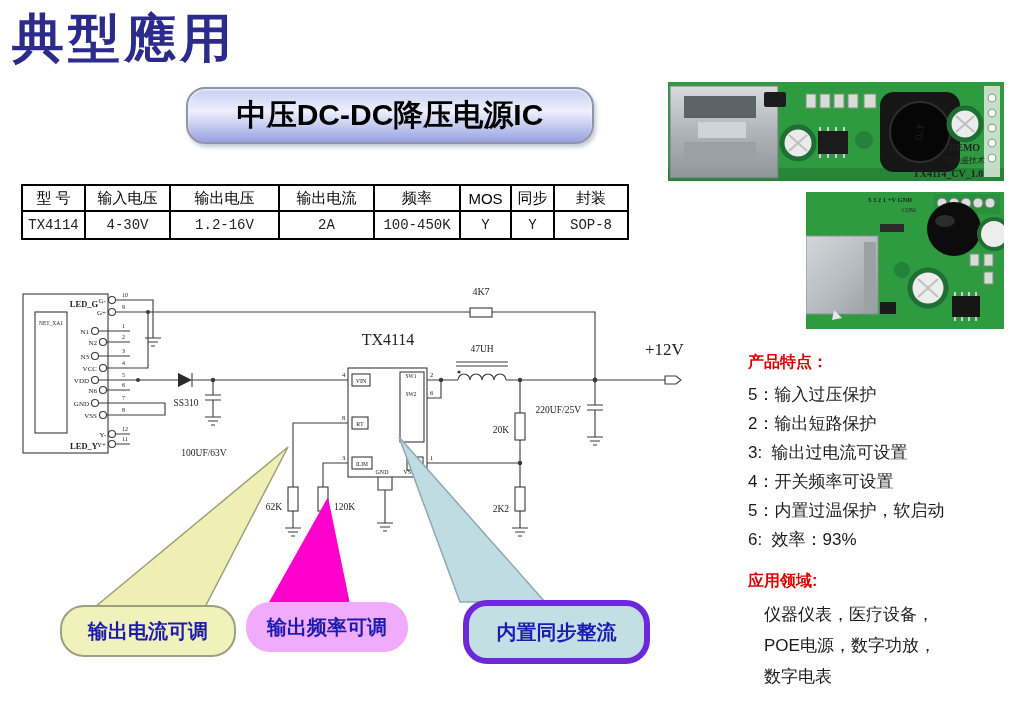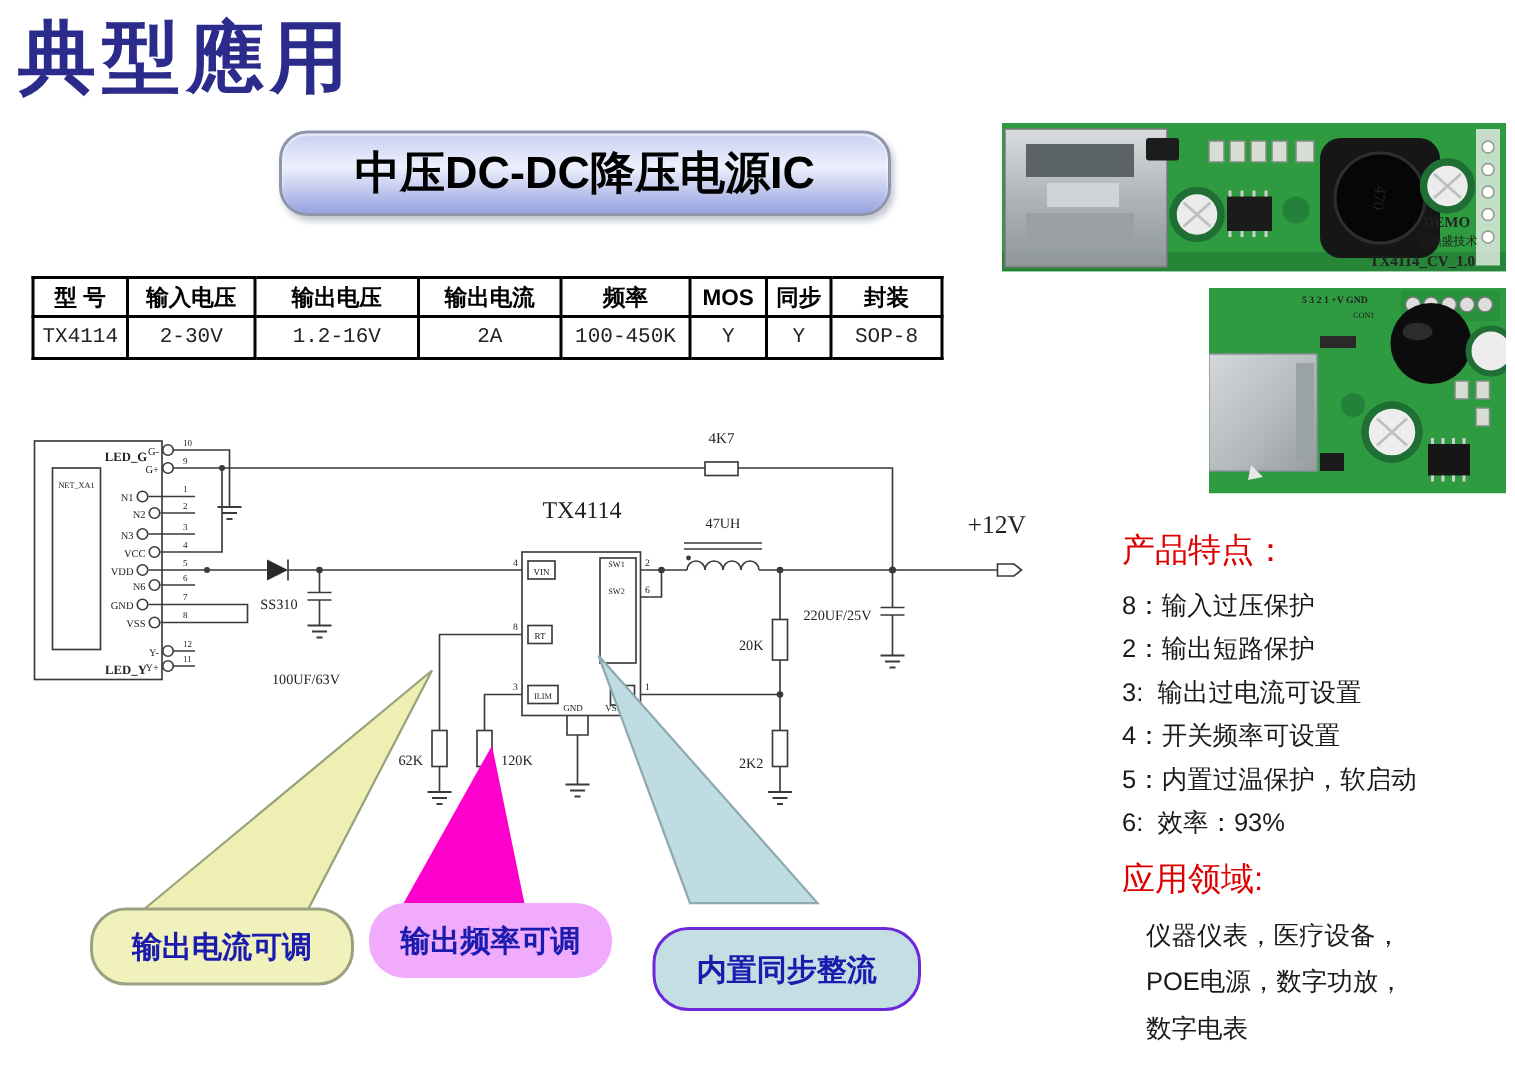--- a/index.html
+++ b/index.html
@@ -21,33 +21,33 @@
     background:linear-gradient(180deg,#c7cff2 0%,#edf0fc 42%,#96a2e0 100%);
     display:flex;align-items:center;justify-content:center;
     box-shadow:2px 3px 4px rgba(120,130,150,.45), inset 0 1px 2px rgba(255,255,255,.9);
   }
   .banner span{font-size:30px;font-weight:bold;color:#000;}
   
   table.spec{left:21px;top:184px;border-collapse:collapse;table-layout:fixed;}
   table.spec th,table.spec td{
     border:2px solid #000;text-align:center;padding:0;overflow:hidden;white-space:nowrap;
   }
-  table.spec th{height:24px;font-size:15px;font-weight:bold;color:#000;border-radius:12px;}
+  table.spec th{height:24px;font-size:15px;font-weight:normal;color:#000;border-radius:12px;}
   table.spec td{height:26px;font-size:14px;font-family:"Liberation Mono","DejaVu Sans Mono",monospace;color:#222;}
   
   .callout{
     display:flex;align-items:center;justify-content:center;
     font-weight:bold;font-size:20px;color:#1b1bae;border-radius:24px;z-index:5;
   }
   .callout-yellow{left:60px;top:605px;width:172px;height:48px;background:#f1f1bb;border:2px solid #9ba180;}
   .callout-magenta{left:246px;top:602px;width:162px;height:50px;background:#f0abfc;}
-  .callout-cyan{left:435px;top:600px;width:175px;height:52px;background:#c4dfe3;border:2px solid #6d28d9;margin-top:18px;}
+  .callout-cyan{left:463px;top:600px;width:175px;height:52px;background:#c4dfe3;border:6px solid #6d28d9;}
   
   .features{left:748px;top:352px;width:262px;}
-  .panel-title{color:#dd0000;font-weight:normal;font-size:22px;margin-bottom:7px;}
+  .panel-title{color:#dd0000;font-weight:bold;font-size:16px;margin-bottom:7px;}
   .features .it{font-size:17px;line-height:29px;color:#1a1a1a;white-space:pre;}
   .applications{left:748px;top:571px;width:262px;}
   .applications .ln{font-size:17px;line-height:31px;color:#1a1a1a;margin-left:16px;}
   
   svg text{font-family:"Liberation Serif","DejaVu Serif",serif;fill:#222;}
   .wire{stroke:#3a3a3a;stroke-width:1.1;fill:none;}
   .box{fill:#ffffff;stroke:#3a3a3a;stroke-width:1.1;}
   .nd{fill:#3a3a3a;}
 </style>
 </head>
@@ -76,21 +76,21 @@
     <th>输入电压</th>
     <th>输出电压</th>
     <th>输出电流</th>
     <th>频率</th>
     <th>MOS</th>
     <th>同步</th>
     <th>封装</th>
   </tr>
   <tr>
     <td>TX4114</td>
-    <td>2-30V</td>
+    <td>4-30V</td>
     <td>1.2-16V</td>
     <td>2A</td>
     <td>100-450K</td>
     <td>Y</td>
     <td>Y</td>
     <td>SOP-8</td>
   </tr>
 </tbody>
   </table>
 
@@ -357,21 +357,21 @@
 </div>
 <div class="abs callout callout-magenta">
   <span>输出频率可调</span>
 </div>
 <div class="abs callout callout-cyan">
   <span>内置同步整流</span>
 </div>
 
 <div class="abs features">
   <div class="panel-title">产品特点：</div>
-  <div class="it">8：输入过压保护</div>
+  <div class="it">5：输入过压保护</div>
   <div class="it">2：输出短路保护</div>
   <div class="it">3:  输出过电流可设置</div>
   <div class="it">4：开关频率可设置</div>
   <div class="it">5：内置过温保护，软启动</div>
   <div class="it">6:  效率：93%</div>
 </div>
 
 <div class="abs applications">
   <div class="panel-title">应用领域:</div>
   <div class="ln">仪器仪表，医疗设备，</div>

